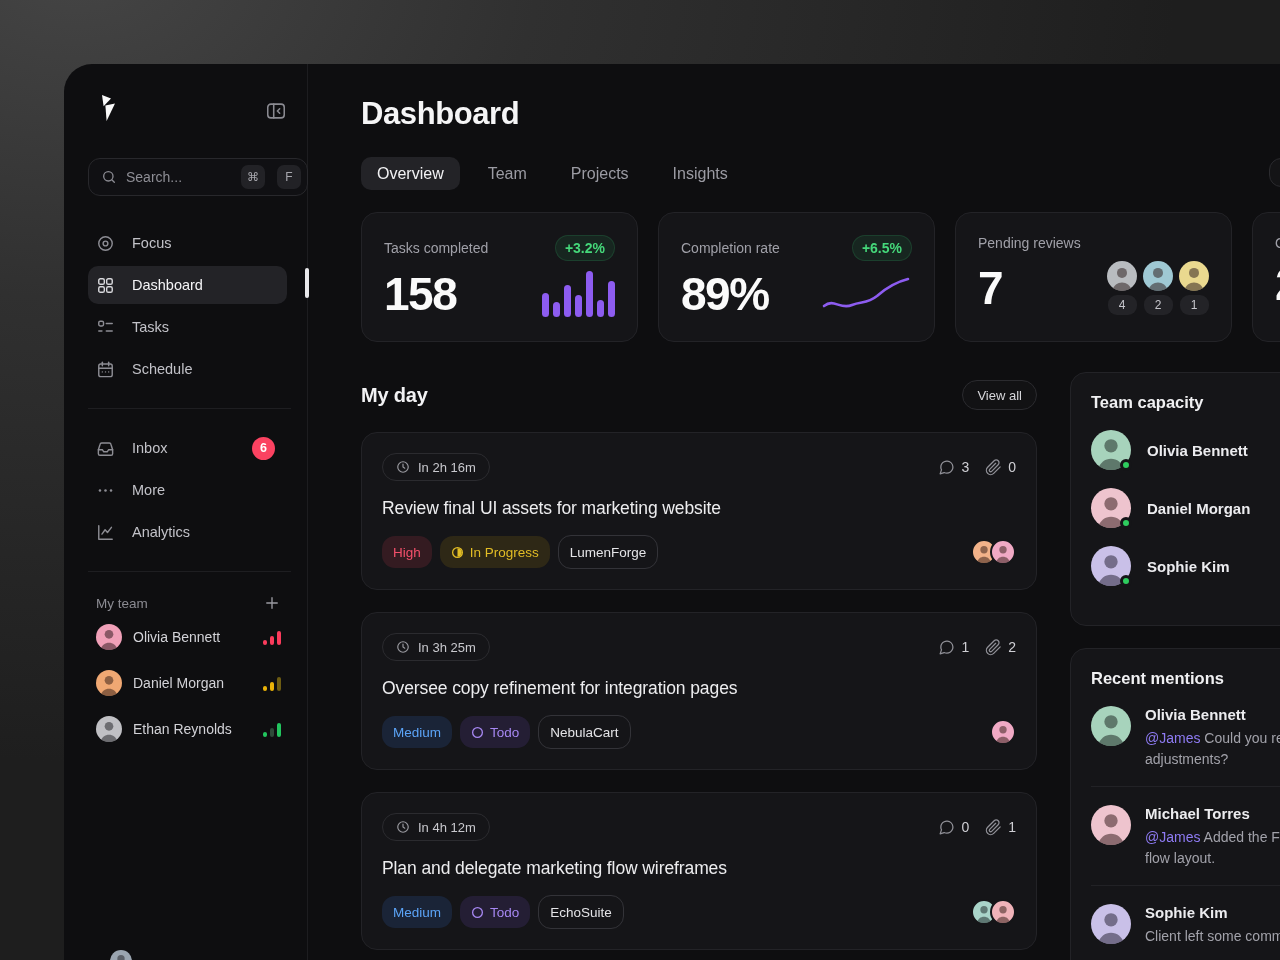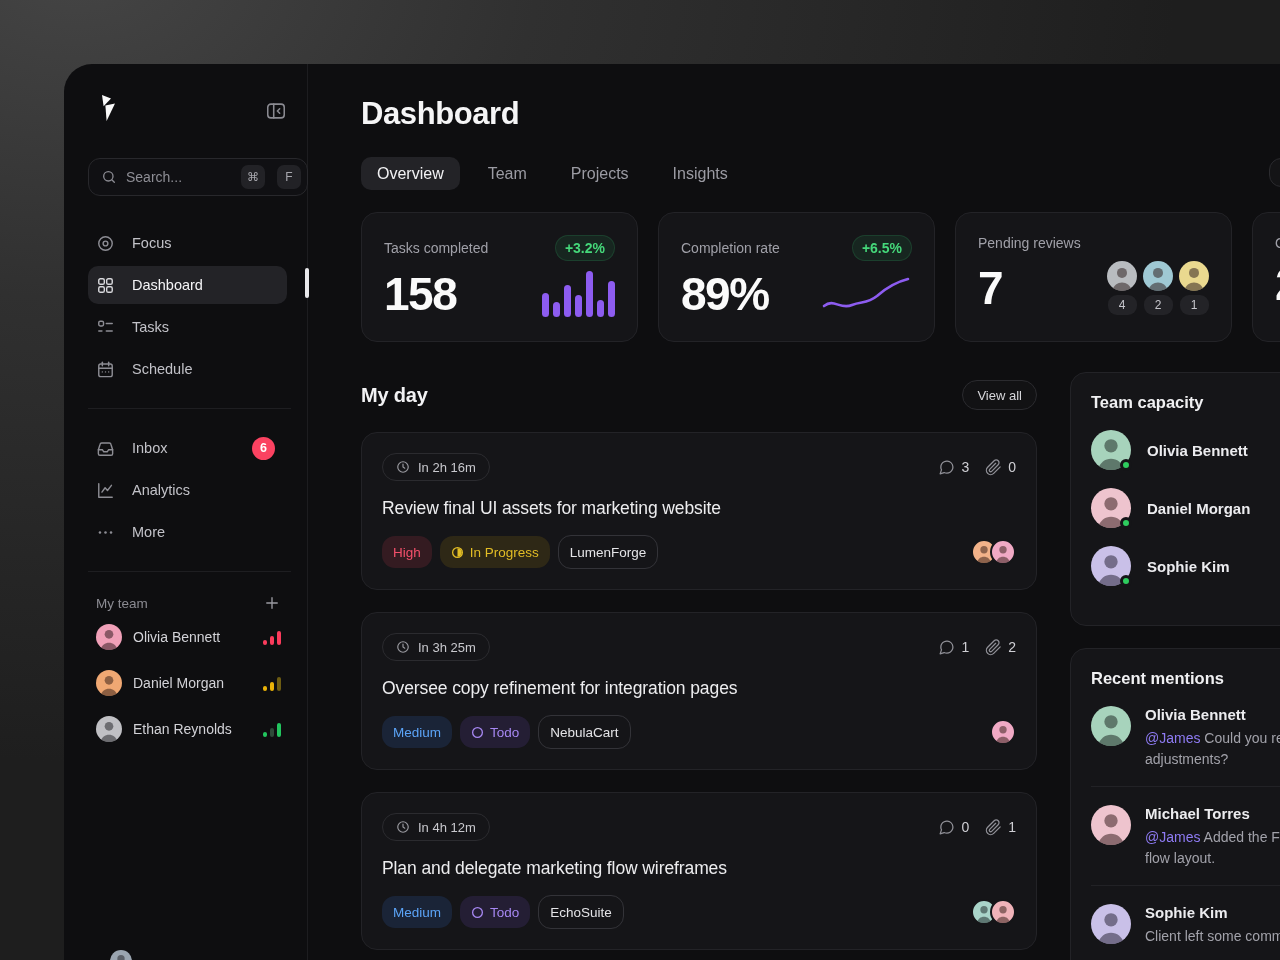--- a/index.html
+++ b/index.html
@@ -224,36 +224,36 @@
               <path d="M21 13.5h-5l-1.8 2.7h-4.4L8 13.5H3"></path>
               <path d="M5.2 6.6 3 13.5v5a2 2 0 0 0 2 2h14a2 2 0 0 0 2-2v-5l-2.2-6.9A2 2 0 0 0 16.9 5H7.1a2 2 0 0 0-1.9 1.6z"></path>
             </svg>
         </span>
         <span>Inbox</span>
         <span class="spacer"></span>
         <span class="count-badge">6</span>
       </div>
       <div class="nav-item">
         <span class="nicon">
-          <svg viewBox="0 0 24 24" fill="none" stroke="currentColor" stroke-width="1.8" stroke-linecap="round" stroke-linejoin="round">
-              <path d="M3.5 3.5v17h17"></path>
-              <path d="m7.5 14 4-5.5 3 3.5 5-6.5"></path>
-            </svg>
-        </span>
-        <span>Analytics</span>
-      </div>
-      <div class="nav-item">
-        <span class="nicon">
           <svg viewBox="0 0 24 24" fill="currentColor">
               <circle cx="5" cy="12" r="1.6"></circle>
               <circle cx="12" cy="12" r="1.6"></circle>
               <circle cx="19" cy="12" r="1.6"></circle>
             </svg>
         </span>
         <span>More</span>
+      </div>
+      <div class="nav-item">
+        <span class="nicon">
+          <svg viewBox="0 0 24 24" fill="none" stroke="currentColor" stroke-width="1.8" stroke-linecap="round" stroke-linejoin="round">
+              <path d="M3.5 3.5v17h17"></path>
+              <path d="m7.5 14 4-5.5 3 3.5 5-6.5"></path>
+            </svg>
+        </span>
+        <span>Analytics</span>
       </div>
     </nav>
 
     <div class="sb-divider"></div>
 
     <div class="team-head">
       <span class="t-label">My team</span>
       <span class="plus-btn">
         <svg viewBox="0 0 24 24" fill="none" stroke="currentColor" stroke-width="1.8" stroke-linecap="round">
             <path d="M12 5v14M5 12h14"></path>

